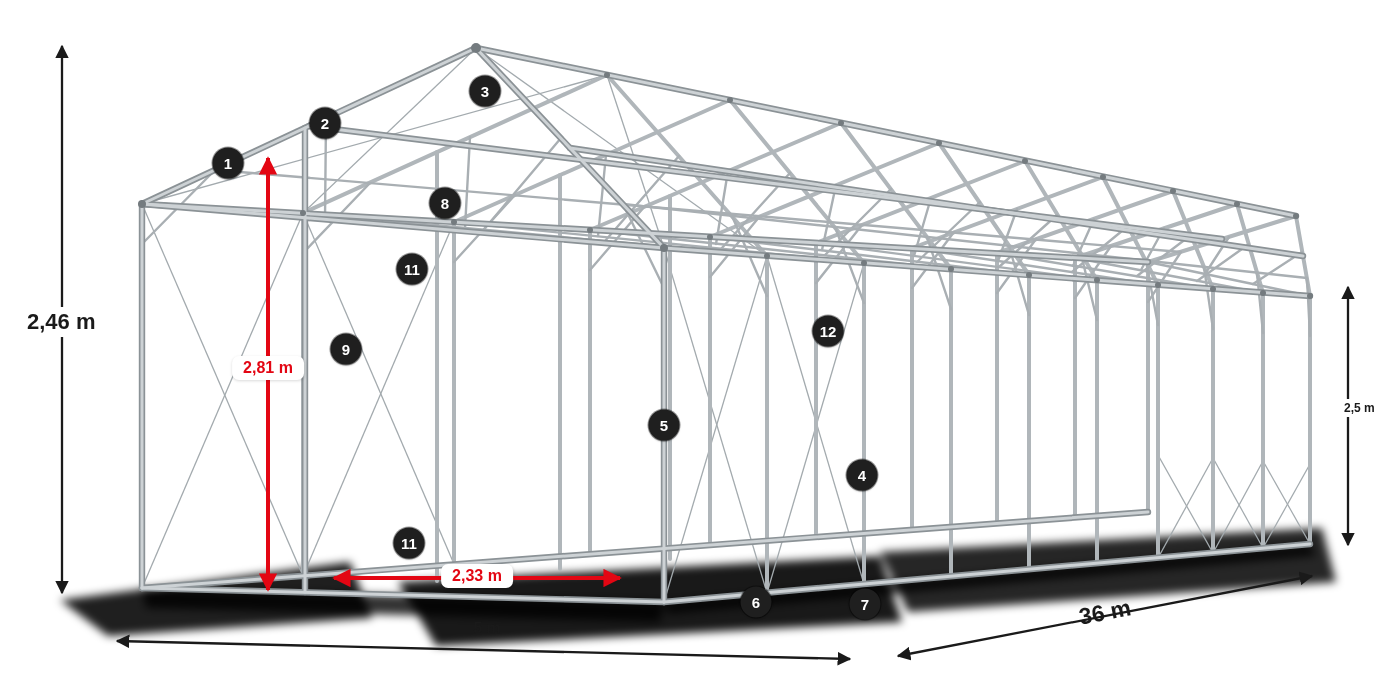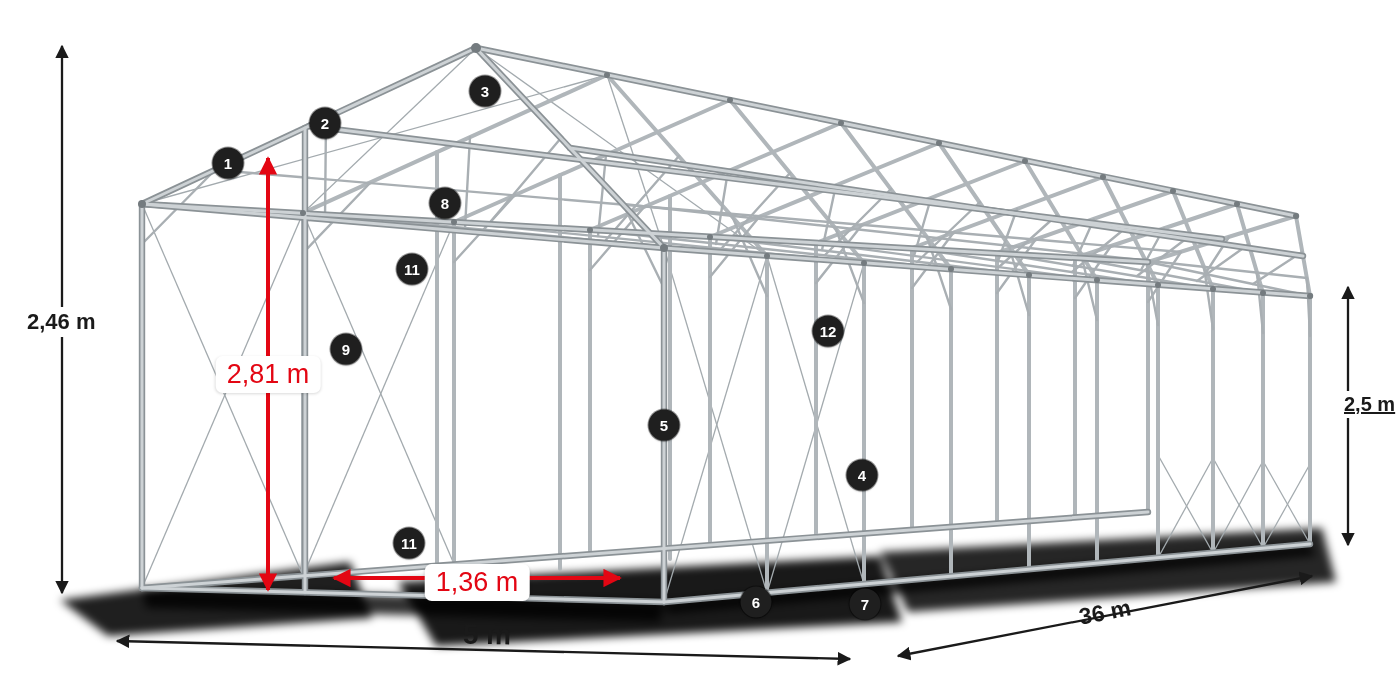--- a/index.html
+++ b/index.html
@@ -20,28 +20,28 @@
   .c line{stroke:#a3aaae;stroke-width:1.3;}
   .j circle{fill:#747b7f;}
 
   
   .dim{stroke:var(--ink);stroke-width:2.3;}
   .dimr{stroke:var(--accent);stroke-width:4;}
 
   
   .dimlabel{position:absolute;color:var(--ink);font-weight:700;font-size:22px;white-space:nowrap;}
   .bgwhite{background:#ffffff;padding:2px 5px;}
-  .pill{position:absolute;background:#ffffff;color:var(--accent);font-weight:400;font-size:27px;
+  .pill{position:absolute;background:#ffffff;color:var(--accent);font-weight:700;font-size:16px;
         padding:3px 11px;border-radius:7px;white-space:nowrap;transform:translate(-50%,0);
         box-shadow:0 1px 3px rgba(0,0,0,.15);}
   .lbl-341{left:22px;top:307px;}
   .lbl-281{left:268px;top:356px;}
-  .lbl-25{left:1341px;top:391px;font-size:20px;padding:2px 3px;text-decoration:underline;}
+  .lbl-25{left:1341px;top:399px;font-size:12px;padding:2px 3px;}
   .lbl-233{left:477px;top:564px;}
-  .lbl-5{left:487px;top:619px;transform:translate(-50%,0) rotate(1deg);font-size:28px;}
+  .lbl-5{left:487px;top:619px;transform:translate(-50%,0) rotate(1deg);font-size:16px;}
   .lbl-36{left:1105px;top:599px;transform:translate(-50%,0) rotate(-11deg);font-size:23px;}
 
   
   .badge{position:absolute;width:31px;height:31px;border-radius:50%;background:var(--badge);
          color:#fff;display:flex;align-items:center;justify-content:center;
          font-size:15px;font-weight:700;transform:translate(-50%,-50%);cursor:pointer;
          box-shadow:0 0 0 1px rgba(0,0,0,.4),0 1px 2px rgba(0,0,0,.35);}
 </style>
 </head>
 <body>
@@ -253,21 +253,21 @@
       <line class="dim" x1="117" y1="641" x2="850" y2="659" marker-start="url(#ab)" marker-end="url(#ab)"></line>
       <line class="dim" x1="898" y1="656" x2="1312" y2="576" marker-start="url(#ab)" marker-end="url(#ab)"></line>
       <line class="dimr" x1="268" y1="158" x2="268" y2="590" marker-start="url(#ar)" marker-end="url(#ar)"></line>
       <line class="dimr" x1="334" y1="578" x2="620" y2="578" marker-start="url(#ar)" marker-end="url(#ar)"></line>
     </g>
   </svg>
 
   <div class="dimlabel bgwhite lbl-341">2,46 m</div>
   <div class="pill lbl-281">2,81 m</div>
   <div class="dimlabel bgwhite lbl-25">2,5 m</div>
-  <div class="pill lbl-233">1,36 m</div>
+  <div class="pill lbl-233">2,33 m</div>
   <div class="dimlabel lbl-5">5 m</div>
   <div class="dimlabel lbl-36">36 m</div>
 
   <div class="badge" style="left:228px;top:163px">1</div>
   <div class="badge" style="left:325px;top:123px">2</div>
   <div class="badge" style="left:485px;top:91px">3</div>
   <div class="badge" style="left:862px;top:475px">4</div>
   <div class="badge" style="left:664px;top:425px">5</div>
   <div class="badge" style="left:756px;top:602px">6</div>
   <div class="badge" style="left:865px;top:604px">7</div>

